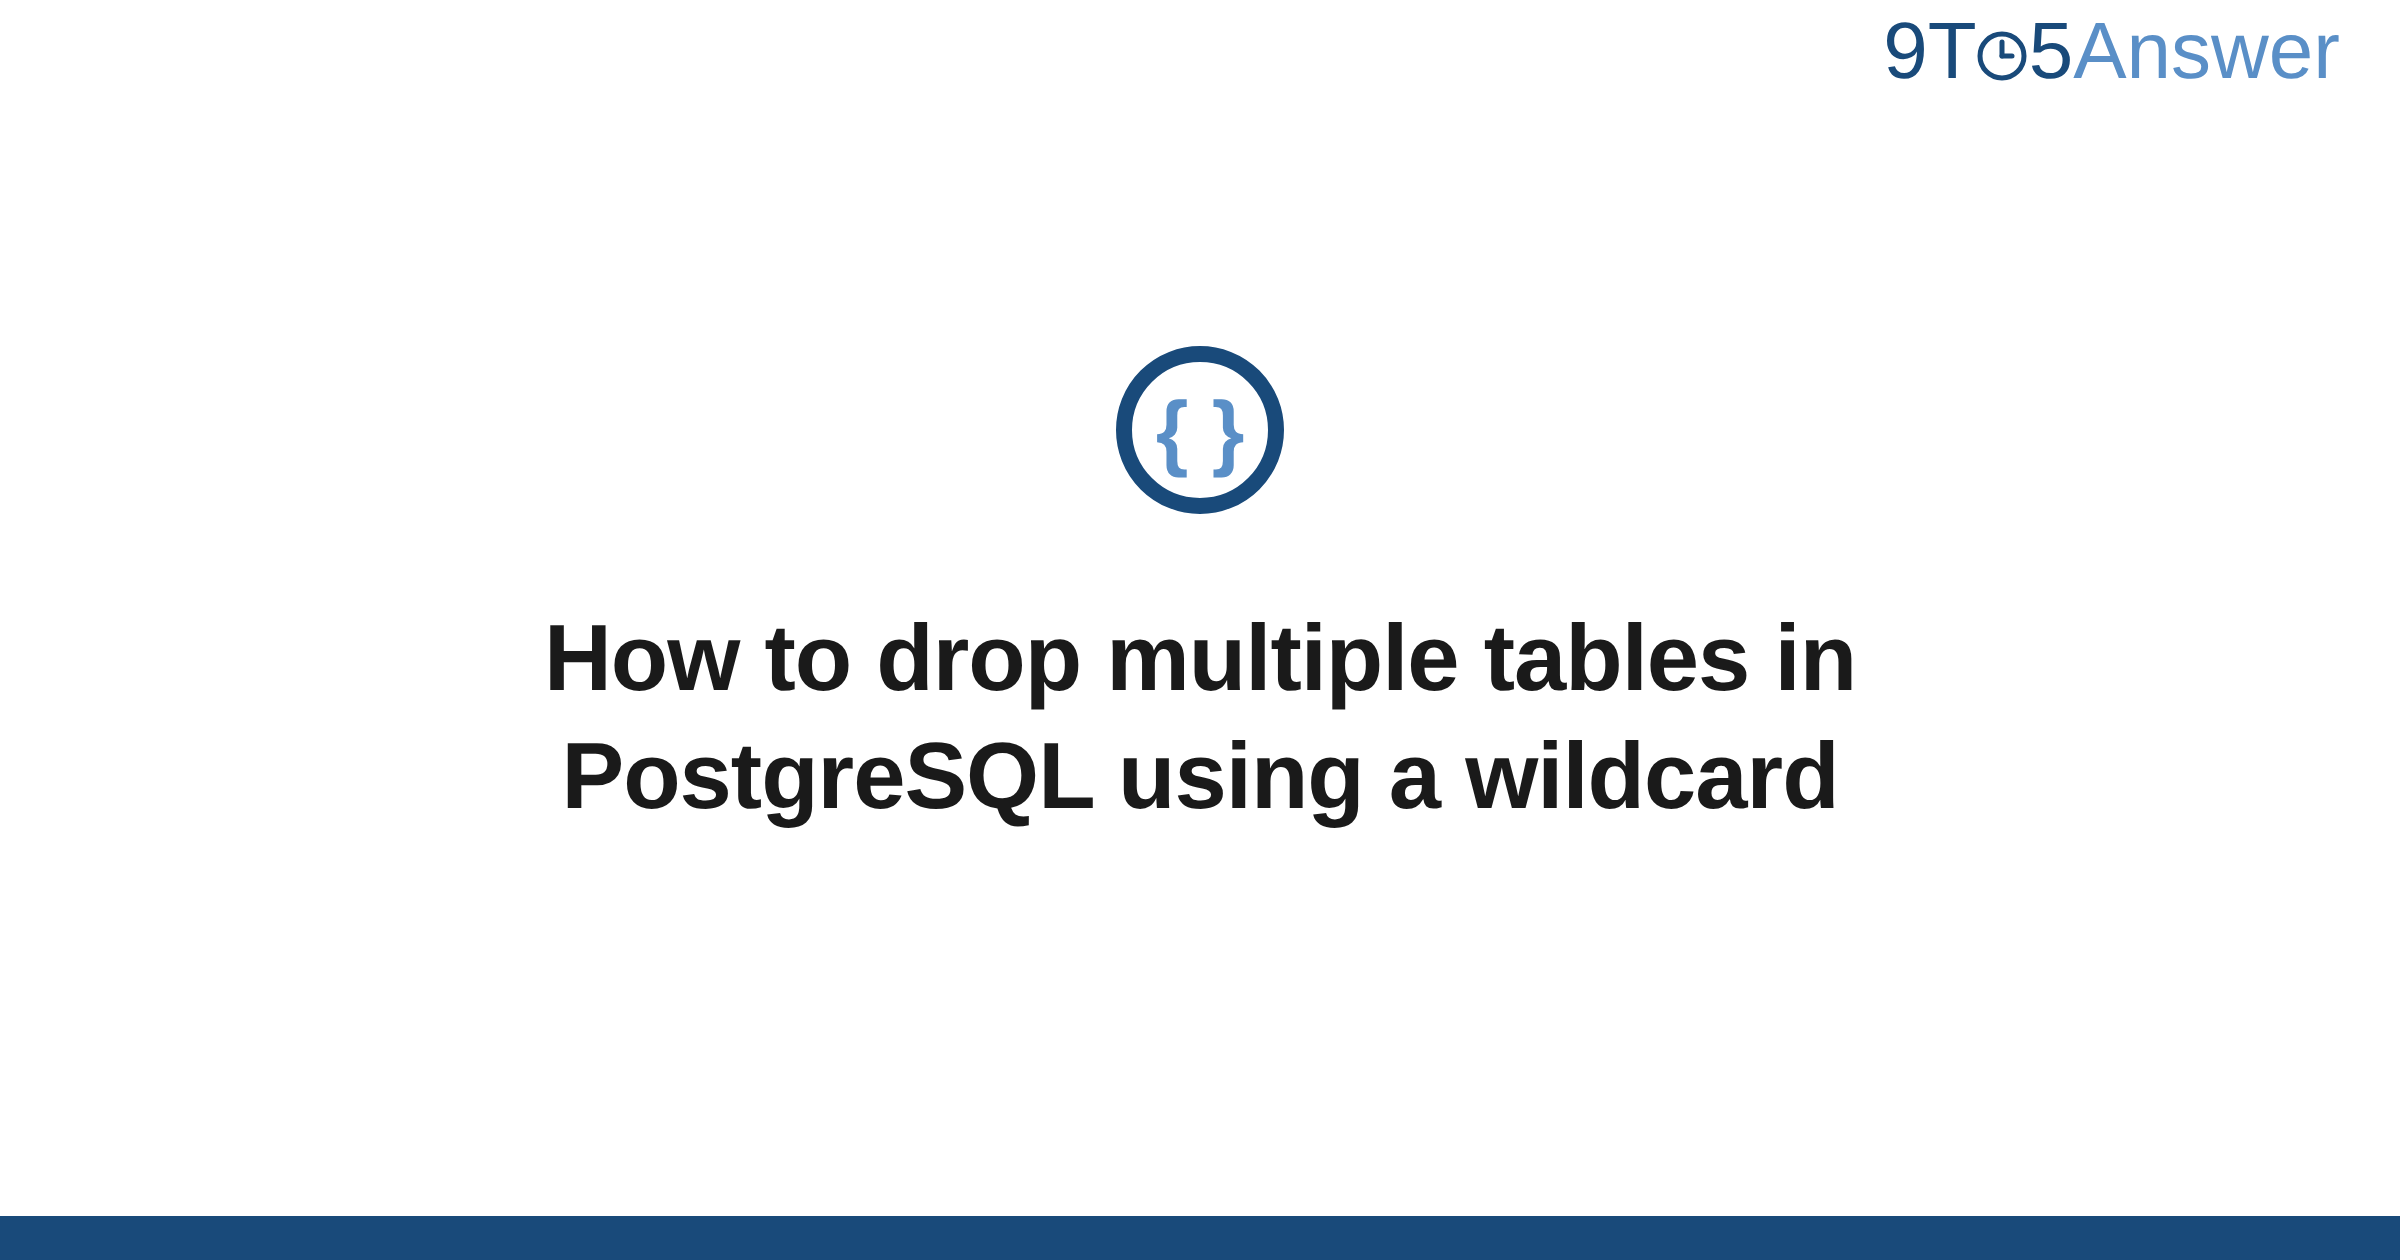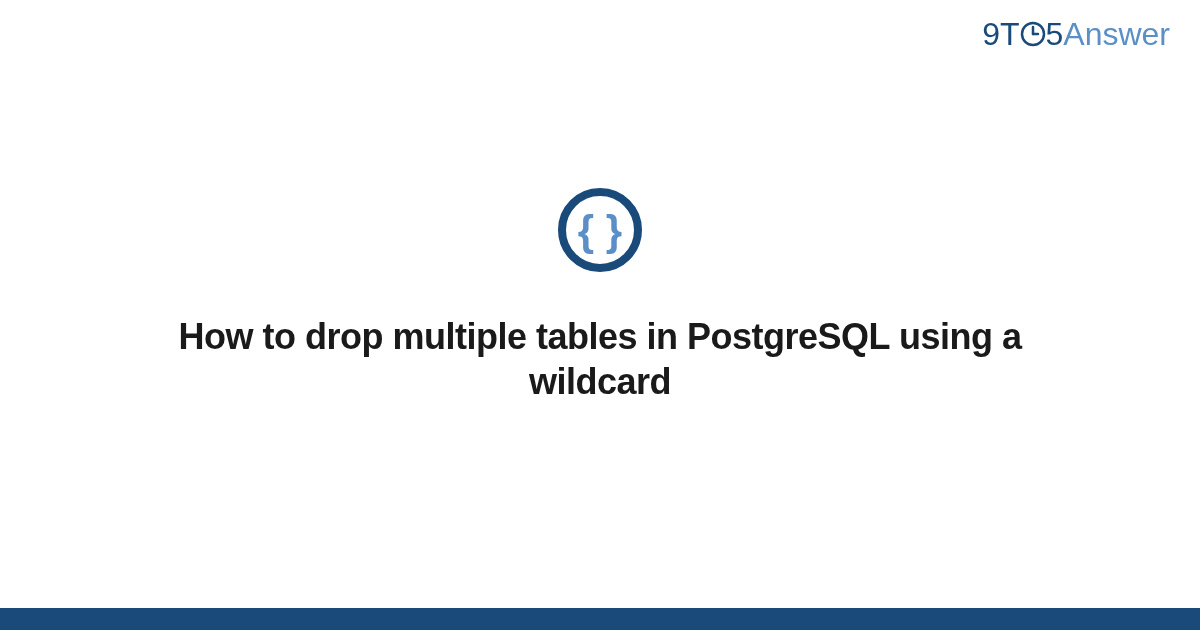--- a/index.html
+++ b/index.html
@@ -10,23 +10,23 @@
     body {
       width: 1200px;
       height: 630px;
       font-family: Arial, Helvetica, sans-serif;
       background: #ffffff;
       position: relative;
       overflow: hidden;
     }
     .brand {
       position: absolute;
-      top: 16px;
+      top: 4px;
       right: 30px;
-      font-size: 32px;
+      font-size: 40px;
       font-weight: 400;
       font-family: Arial, sans-serif;
       white-space: nowrap;
     }
     .brand .nine {
       color: #194a7a;
       font-weight: 500;
     }
     .brand .clock {
       display: inline-block;
@@ -51,21 +51,21 @@
       display: flex;
       flex-direction: column;
       align-items: center;
       justify-content: center;
     }
     .icon-wrapper {
       margin-bottom: 35px;
       margin-top: -20px;
     }
     .title {
-      font-size: 36px;
+      font-size: 47px;
       font-weight: 700;
       color: #1a1a1a;
       text-align: center;
       line-height: 1.25;
       max-width: 900px;
       letter-spacing: -0.5px;
     }
     .footer-bar {
       position: absolute;
       bottom: 0;

